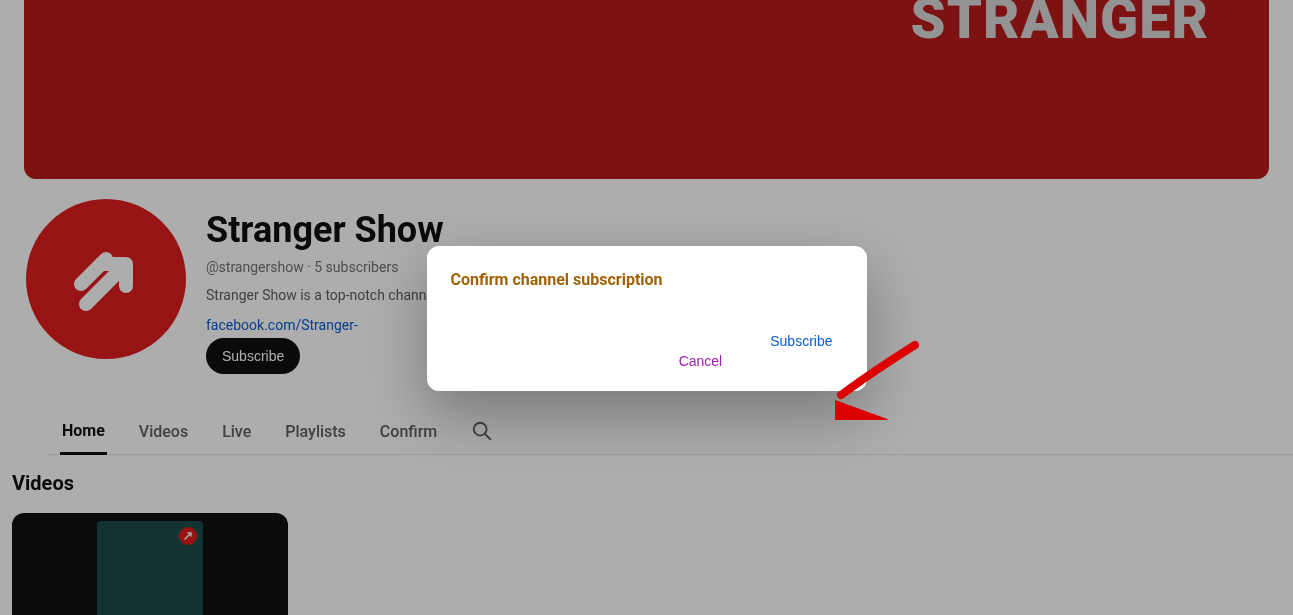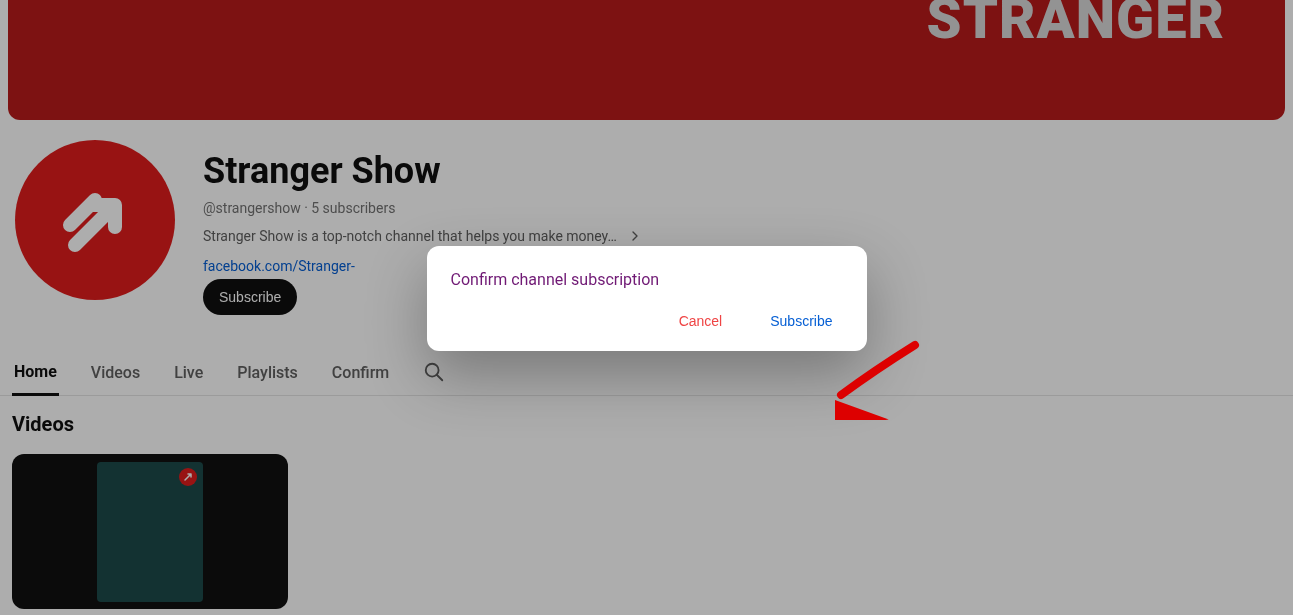--- a/index.html
+++ b/index.html
@@ -5,43 +5,43 @@
     * { margin: 0; padding: 0; box-sizing: border-box; }
     body {
       font-family: "Roboto", Arial, sans-serif;
       background: #fff;
       width: 1293px;
       height: 615px;
       overflow: hidden;
       position: relative;
     }
     .banner {
-      margin: 0 8px;
-      height: 120px;
+      margin: 0 24px;
+      height: 179px;
       background: #b81b1b;
       border-bottom-left-radius: 12px;
       border-bottom-right-radius: 12px;
       position: relative;
       overflow: hidden;
     }
     .banner-title {
       position: absolute;
       right: 60px;
       top: -10px;
       color: #d9d9d9;
       font-weight: 900;
       font-size: 56px;
       text-align: center;
       line-height: 1.05;
       letter-spacing: 1px;
     }
     .channel-header {
       display: flex;
-      padding: 20px 12px 10px 13px;
-      gap: 28px;
+      padding: 20px 12px 10px 24px;
+      gap: 20px;
       align-items: flex-start;
     }
     .avatar {
       width: 160px;
       height: 160px;
       border-radius: 50%;
       background: #e11d1d;
       display: flex;
       align-items: center;
       justify-content: center;
@@ -100,20 +100,21 @@
       font-weight: 500;
       cursor: pointer;
     }
     .tabs {
       display: flex;
       gap: 30px;
       padding: 0 12px;
       align-items: center;
       margin-top: 24px;
       border-bottom: 1px solid #e5e5e5;
+      margin-left: 48px;
     }
     .tab {
       font-size: 16px;
       color: #606060;
       padding: 12px 2px;
       cursor: pointer;
       font-weight: 500;
     }
     .tab.active {
       color: #0f0f0f;
@@ -181,43 +182,44 @@
     .dialog {
       width: 440px;
       background: #fff;
       border-radius: 12px;
       padding: 24px 24px 14px 24px;
       box-shadow: 0 24px 60px rgba(0,0,0,0.3);
       position: relative;
     }
     .dialog-title {
       font-size: 16px;
-      color: #701a75;
+      color: #a16207;
       margin-bottom: 16px;
+      font-weight: bold;
     }
     .dialog-body {
       font-size: 14px;
       color: #606060;
       margin-bottom: 36px;
     }
     .dialog-actions {
       display: flex;
       justify-content: flex-end;
       gap: 40px;
       padding-right: 6px;
     }
     .dialog-btn {
       background: none;
       border: none;
       font-size: 14px;
       font-weight: 500;
       cursor: pointer;
       padding: 8px 4px;
     }
-    .dialog-cancel { color: #ef4444; }
+    .dialog-cancel { color: #a21caf; margin-top: 40px; }
     .dialog-subscribe { color: #065fd4; }
 
     .arrow-annot {
       position: absolute;
       left: 835px;
       top: 340px;
       pointer-events: none;
     }
   </style>
 </head>

